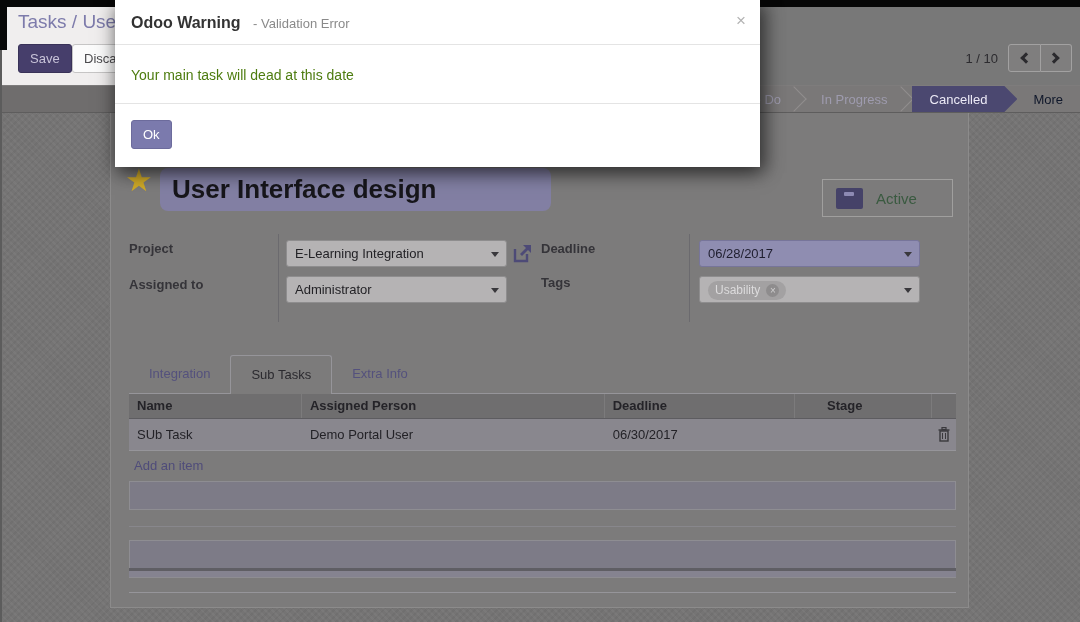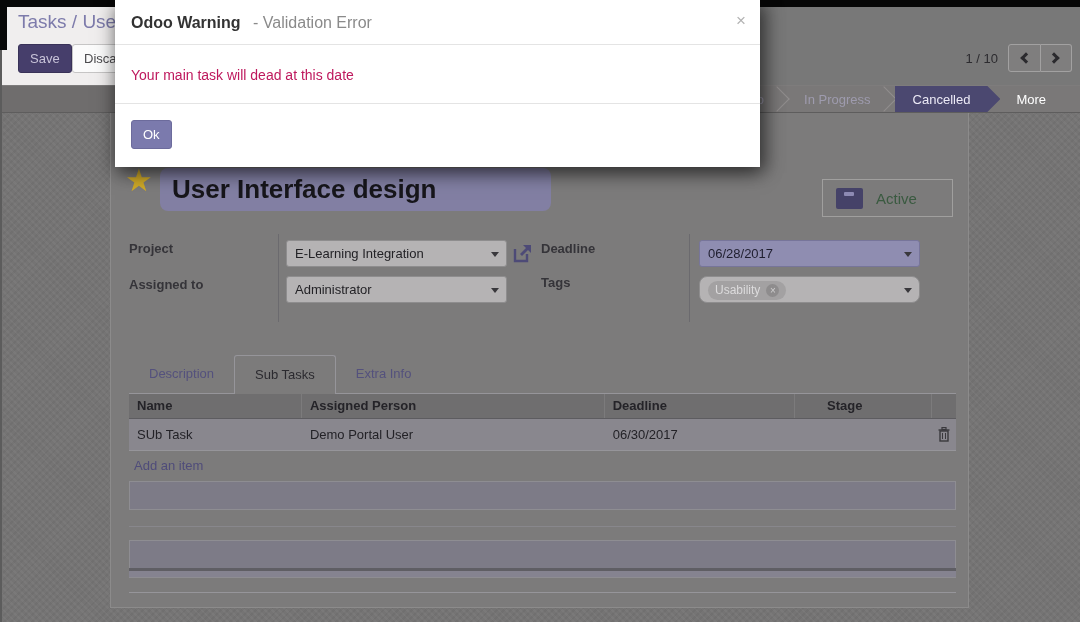--- a/index.html
+++ b/index.html
@@ -36,21 +36,21 @@
   
   .statusbar{ position:absolute; left:0; top:85px; width:100%; height:28px; background:#6f6d6d;
     border-top:1px solid #7e7c7c; border-bottom:1px solid #5e5d5d; }
   .stage-strip{ position:absolute; right:0; top:0; height:26px; display:flex; background:#7a7878; }
   .stage{ position:relative; display:flex; align-items:center; font-size:13px; color:#9e9bae; padding:0 24px 0 16px; }
   .stage .sep{ position:absolute; right:2px; top:4px; width:18px; height:18px;
     border-top:1px solid #908e8e; border-right:1px solid #908e8e; transform:rotate(45deg); }
   .stage.dark{ background:#4b4870; color:#eceaf6;
     clip-path:polygon(0 0, calc(100% - 13px) 0, 100% 50%, calc(100% - 13px) 100%, 0 100%);
     padding:0 30px 0 18px; }
-  .stage.more{ color:#ffffff; padding-right:34px; }
+  .stage.more{ color:#0f172a; padding-right:17px; }
 
   
   .sheet{ position:absolute; left:110px; top:113px; width:859px; height:495px;
     background:#7c7b7b; border:1px solid #8c8b8b; border-top:none; }
   .star-icon{ position:absolute; left:14px; top:52px; font-size:31px; color:#d0aa28; line-height:1; }
   .title-box{ position:absolute; left:49px; top:55px; width:391px; height:43px; background:#827fa3;
     border-radius:8px; font-size:26px; font-weight:bold; color:#17161b; line-height:43px; padding-left:12px; white-space:nowrap; overflow:hidden;}
   .active-btn{ position:absolute; left:711px; top:34px; width:131px; height:38px; border:1px solid #a09f9e;
     display:flex; align-items:center; gap:13px; padding-left:13px;margin-top:32px; }
   .archive-icon{ position:relative; width:27px; height:21px; background:#454268; border-radius:2px; flex:0 0 auto;}
@@ -95,23 +95,23 @@
   .band2{ top:427px; border-bottom:none; }
   .darkstrip{ position:absolute; left:18px; top:455px; width:827px; height:3px; background:#5f5e64; }
   .midstrip{ position:absolute; left:18px; top:458px; width:827px; height:7px; background:#858390; border-bottom:1px solid #8e8d92;}
   .lowline{ position:absolute; left:18px; top:479px; width:827px; height:1px; background:#96959a; }
 
   
   .modal{ position:absolute; left:115px; top:0; width:645px; background:#ffffff; z-index:50;
     box-shadow:0 6px 18px rgba(0,0,0,0.5), 8px 4px 16px rgba(0,0,0,0.3); }
   .modal-header{ position:relative; padding:14px 16px 12px; border-bottom:1px solid #e4e4e4; }
   .modal-title{ font-size:16px; font-weight:bold; color:#333333; }
-  .modal-subtitle{ font-size:16px; color:#8a8a8a; margin-left:8px;text-align:right; }
+  .modal-subtitle{ font-size:13px; color:#8a8a8a; margin-left:8px;text-align:right; }
   .modal-close{ position:absolute; right:14px; top:12px; font-size:17px; color:#b3b3b3; line-height:1; }
-  .modal-body{ padding:22px 16px 20px; font-size:14px; color:#be185d; border-bottom:1px solid #e4e4e4; }
+  .modal-body{ padding:22px 16px 20px; font-size:14px; color:#4d7c0f; border-bottom:1px solid #e4e4e4; }
   .modal-footer{ padding:16px 16px 18px; }
   .ok-btn{ display:inline-block; background:#7b7aad; border:1px solid #6c6b9c; color:#ffffff;
     font-size:13px; padding:6px 11px; border-radius:3px; }
 </style>
 </head>
 <body>
 
 <div class="screen">
 
   <div class="header">
@@ -181,30 +181,30 @@
       <span class="caret"></span>
     </div>
 
     <div class="field-label" style="left:430px; top:128px;">Deadline</div>
     <div class="field-label" style="left:430px; top:162px;">Tags</div>
     <div class="vline" style="left:578px;"></div>
     <div class="fbox highlight" style="left:588px; top:127px;">
       <span>06/28/2017</span>
       <span class="caret"></span>
     </div>
-    <div class="fbox" style="left:588px; top:163px;border-radius:8px;">
+    <div class="fbox" style="left:588px; top:163px;">
       <span class="tag-pill">
         <span>Usability</span>
         <span class="tag-x">×</span>
       </span>
       <span class="caret"></span>
     </div>
 
     <div class="tabs">
-      <div class="tab">Description</div>
+      <div class="tab">Integration</div>
       <div class="tab active">Sub Tasks</div>
       <div class="tab">Extra Info</div>
     </div>
     <div class="tabline"></div>
 
     <div class="stable">
       <div class="thead">
         <div class="cell c-name">Name</div>
         <div class="cell c-assigned">Assigned Person</div>
         <div class="cell c-deadline">Deadline</div>

